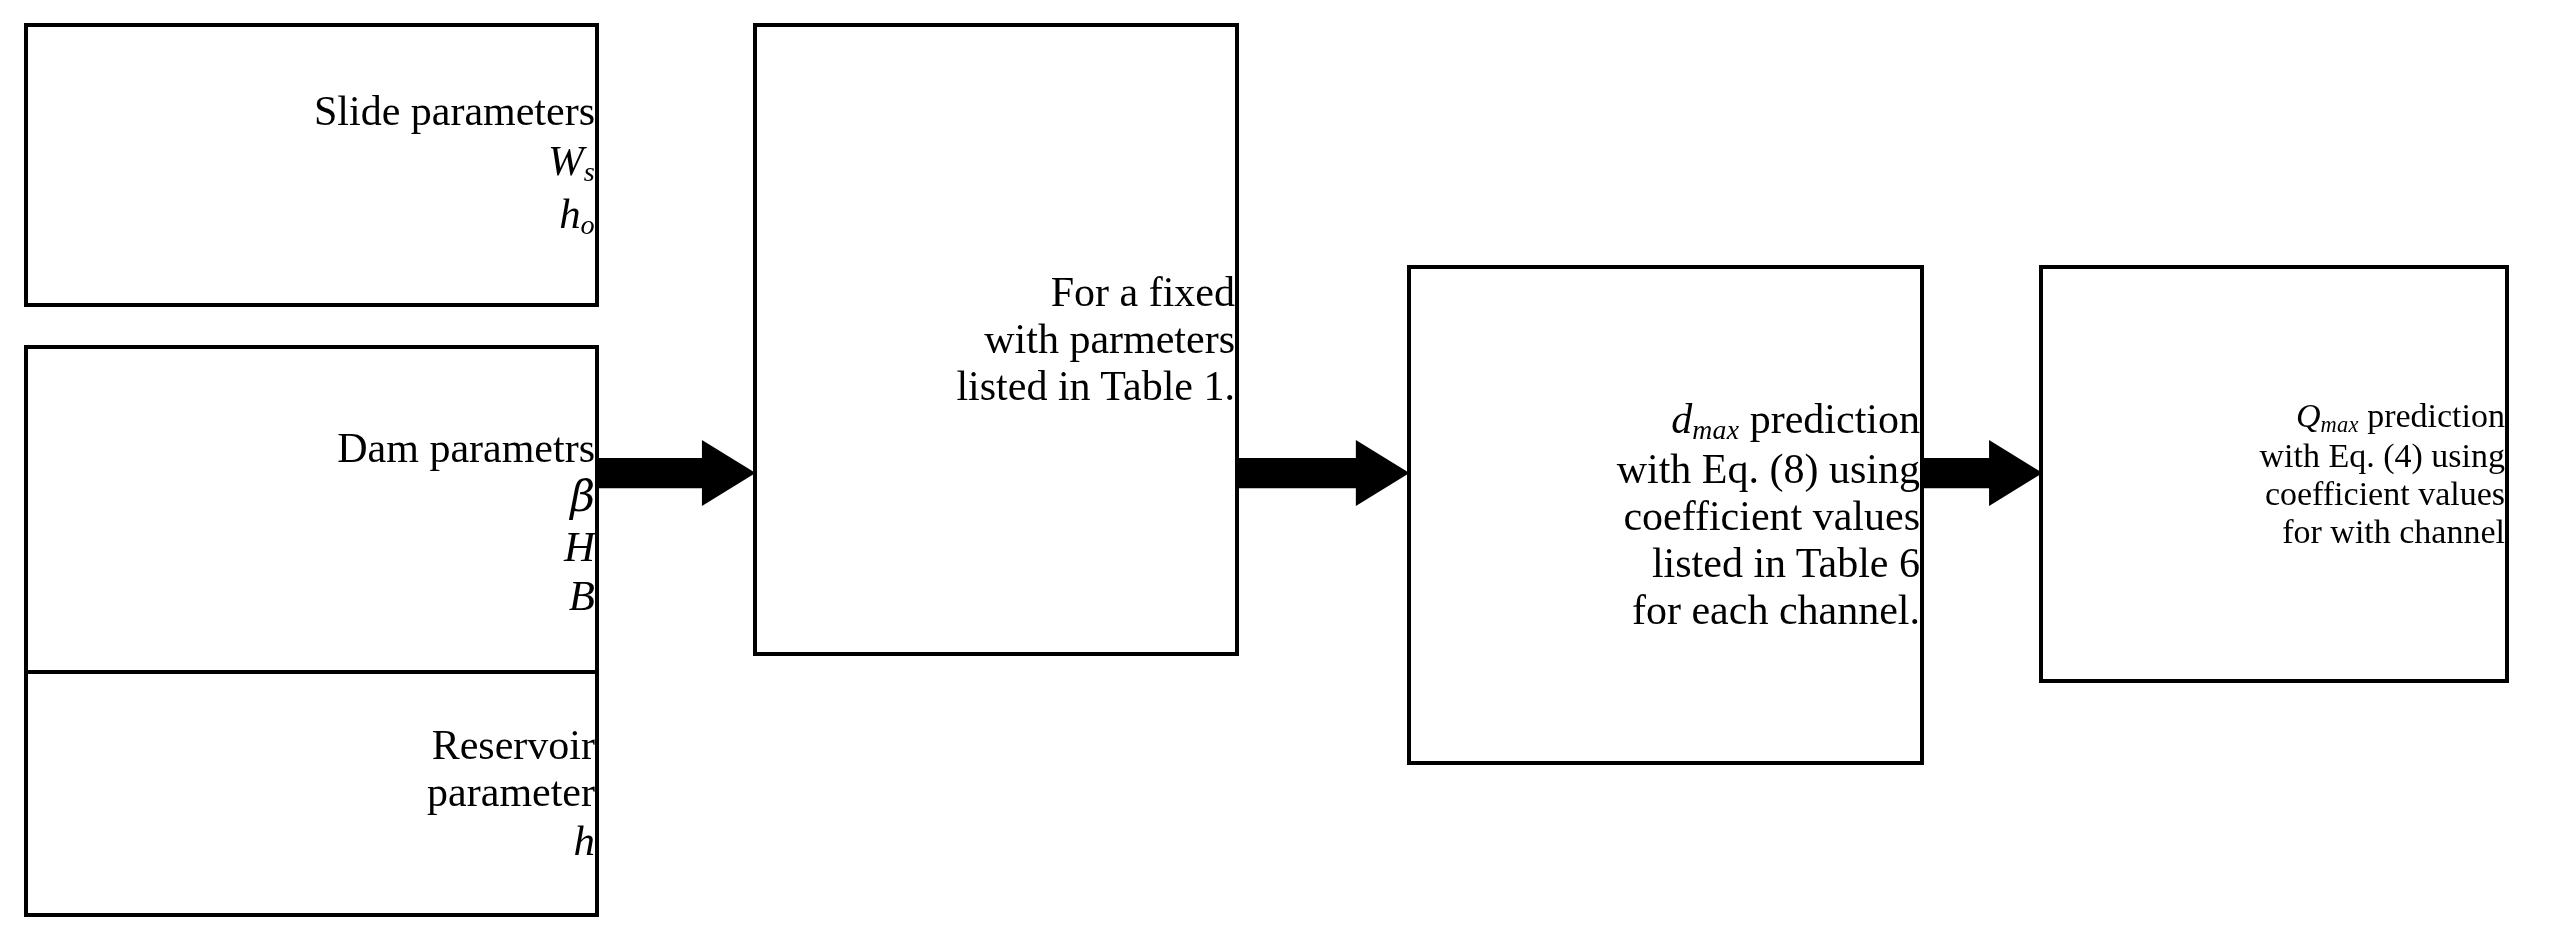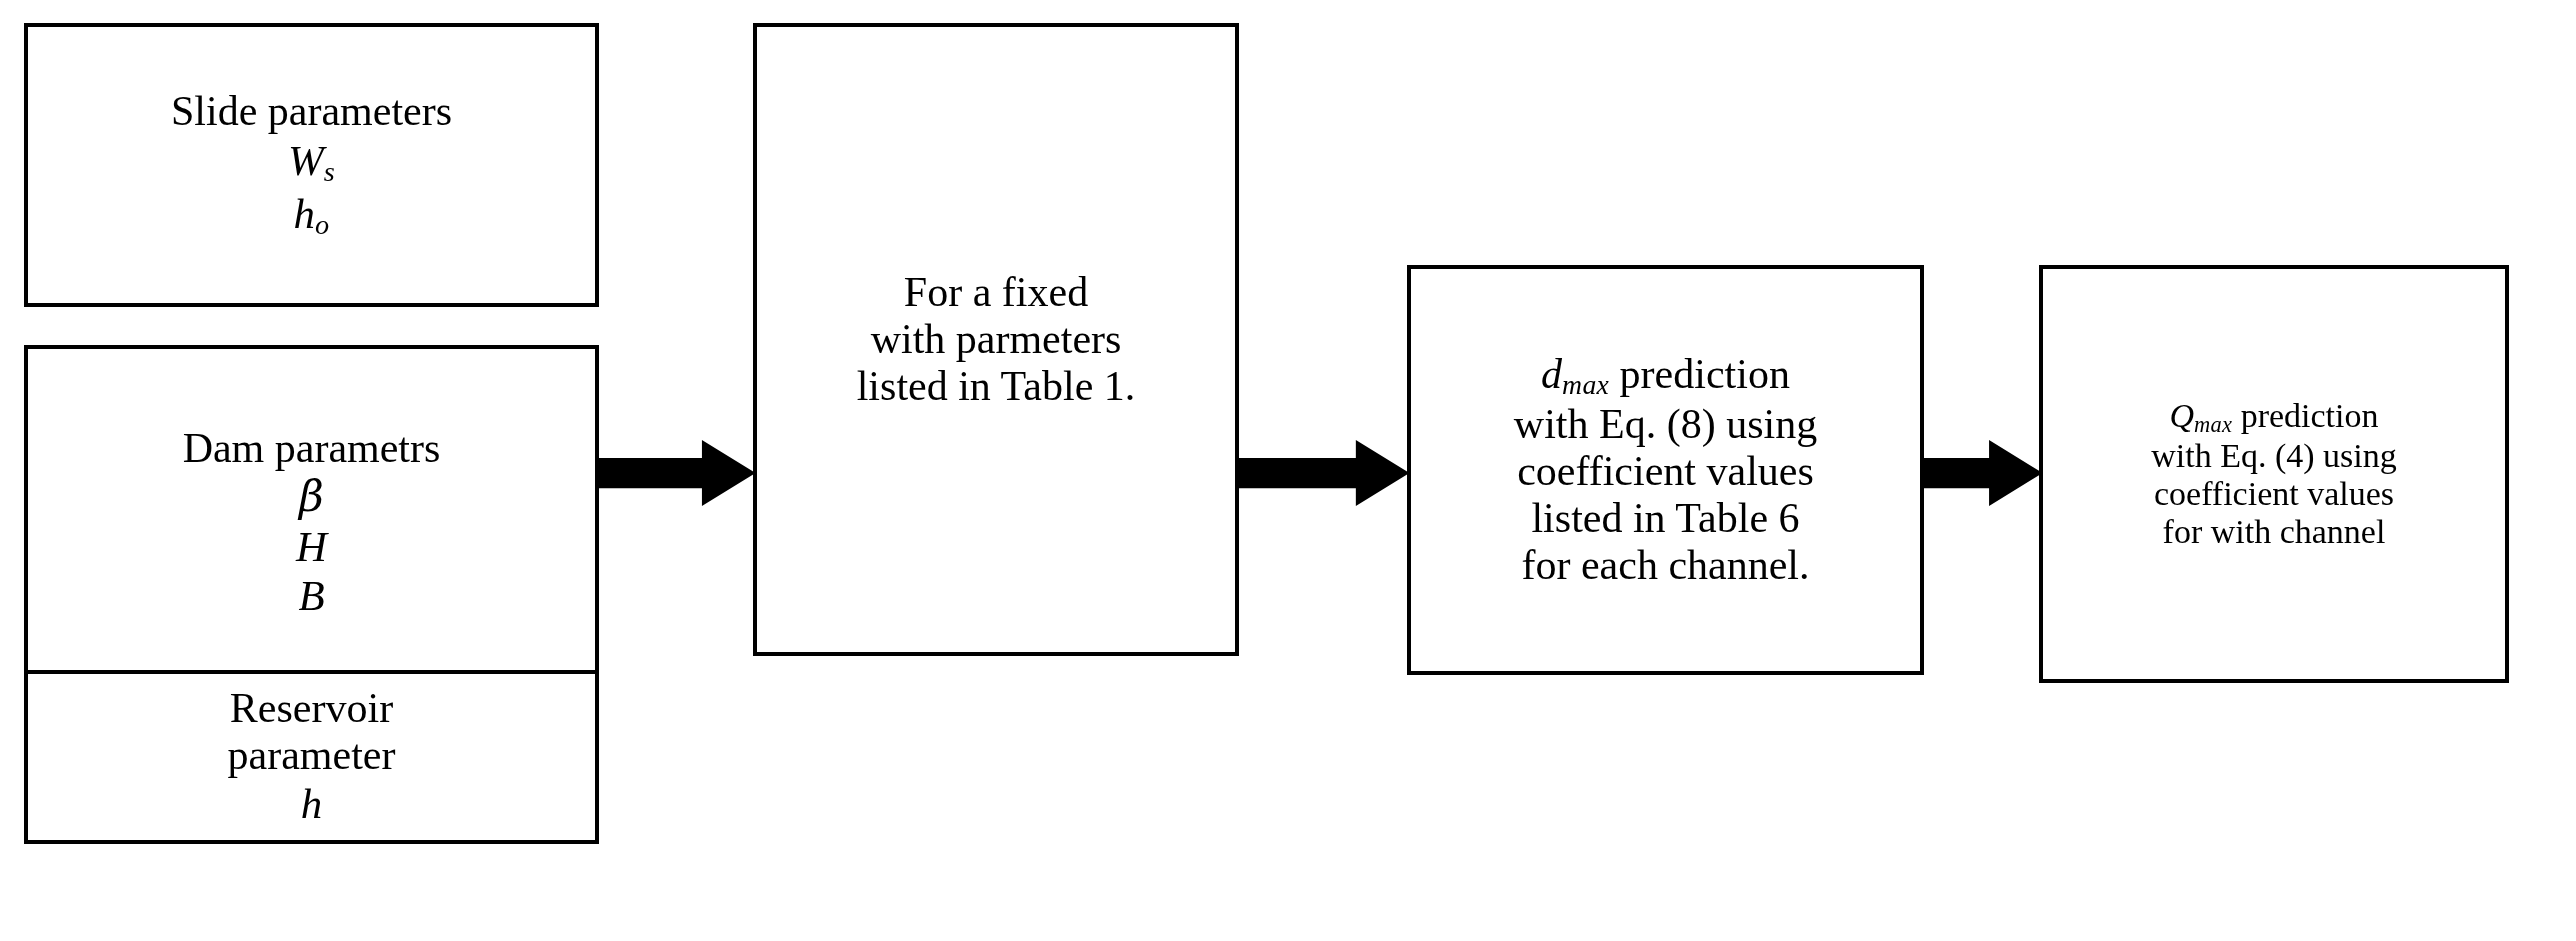--- a/index.html
+++ b/index.html
@@ -20,38 +20,38 @@
   
   .node {
     position: absolute;
     box-sizing: border-box;
     border: 4.2px solid #000000;
     background: #ffffff;
     display: flex;
     flex-direction: column;
     align-items: center;
     justify-content: center;
-    text-align: center;
+    text-align: right;
     line-height: 1.12;
   }
   .node .lines {
     display: block;
     width: 100%;
   }
   .node .ln {
     display: block;
     white-space: nowrap;
   }
 
   
   #node-slide      { left: 24px;   top: 23px;   width: 575px;  height: 284px;  font-size: 42px; }
   #node-dam        { left: 24px;   top: 345px;  width: 575px;  height: 356px;  font-size: 42px; }
-  #node-reservoir  { left: 24px;   top: 670px;  width: 575px;  height: 174px;  font-size: 42px; }
+  #node-reservoir  { left: 24px;   top: 670px;  width: 575px;  height: 247px;  font-size: 42px; }
   #node-setup      { left: 753px; top: 23px;   width: 486px;  height: 633px; font-size: 42px; }
-  #node-dmax       { left: 1407px; top: 265px;  width: 517px;  height: 410px;  font-size: 42px; }
+  #node-dmax       { left: 1407px; top: 265px;  width: 517px;  height: 500px;  font-size: 42px; }
   #node-qmax       { left: 2039px; top: 265px;  width: 470px;  height: 418px;  font-size: 34px; }
 
   
   .mi {
     font-style: italic;
     font-family: "Liberation Serif", "DejaVu Serif", serif;
   }
   .mi-sub {
     font-style: italic;
     font-size: 0.66em;

